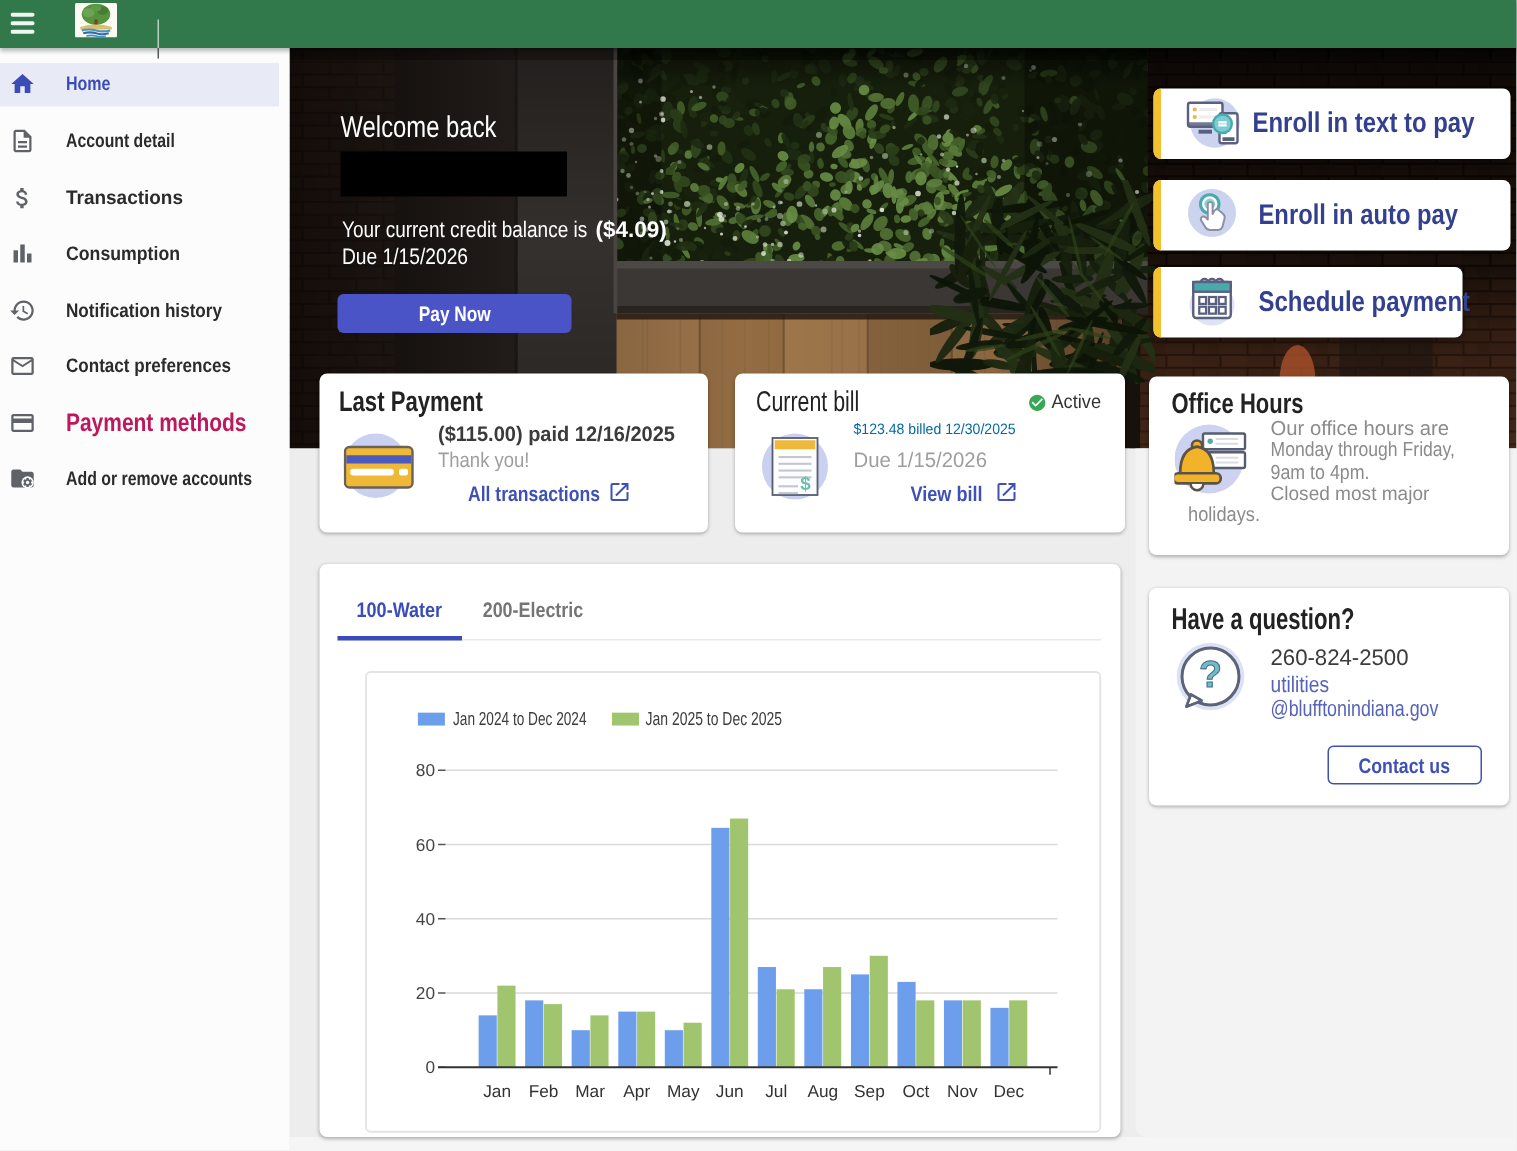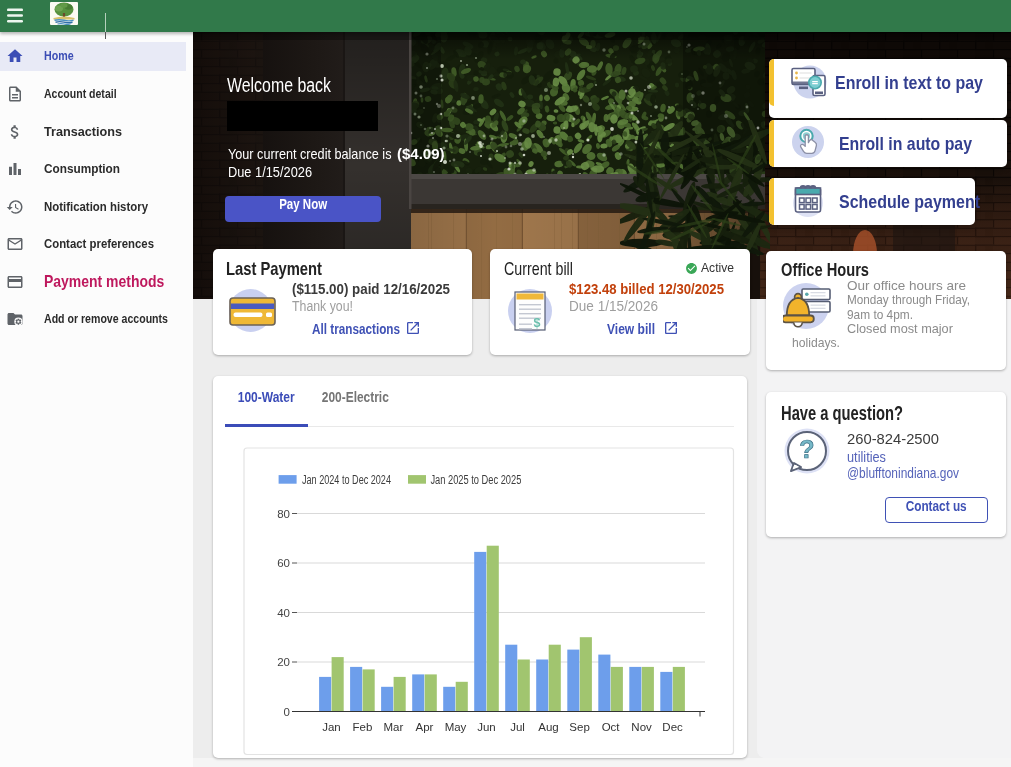--- a/index.html
+++ b/index.html
@@ -1,19 +1,19 @@
 <!DOCTYPE html>
 <html><head><meta charset="utf-8"><style>
 *{margin:0;padding:0;box-sizing:border-box}
 html,body{width:1011px;height:767px;overflow:hidden;background:#ededed;
 font-family:"Liberation Sans",sans-serif}
 .abs{position:absolute}
 .card{position:absolute;background:#fff;border-radius:5px;
 box-shadow:0 1px 3px rgba(0,0,0,.18),0 1px 2px rgba(0,0,0,.12)}
-.ctr{display:flex;justify-content:center}
+.ctr{display:flex;align-items:center;justify-content:center}
 </style></head><body>
 <div class="abs" style="left:0;top:0;width:1011px;height:32px;background:#31794a;box-shadow:0 2px 3px rgba(0,0,0,.28);z-index:50">
 <svg class="abs" style="left:7px;top:7px" width="17" height="18" viewBox="0 0 17 18">
       <rect x="0" y="1.5" width="16" height="2.6" rx="1.2" fill="#eef6ef"></rect>
       <rect x="0" y="7.2" width="16" height="2.6" rx="1.2" fill="#eef6ef"></rect>
       <rect x="0" y="12.9" width="16" height="2.6" rx="1.2" fill="#eef6ef"></rect>
     </svg>
 <svg class="abs" style="left:50px;top:2px" width="28" height="23" viewBox="0 0 28 23">
       <rect width="28" height="23" rx="1" fill="#fbfbf3"></rect>
       <ellipse cx="14" cy="7.5" rx="9.5" ry="7" fill="#57923f"></ellipse>
@@ -1418,21 +1418,21 @@
       <rect width="818" height="8" y="0" fill="#000" opacity="0.3"></rect>
     </svg></div>
 <div class="abs" style="left:227px;top:74px;color:#fff;font-size:20px;font-weight:400"><span style="display:inline-block;white-space:nowrap;transform:scaleX(0.7951);transform-origin:0 50%">Welcome back</span></div>
 <div class="abs" style="left:227px;top:100.5px;width:150.5px;height:30.5px;background:#000"></div>
 <div class="abs" style="left:227.5px;top:145px;color:#fff;font-size:15px;white-space:nowrap"><span style="display:inline-block;white-space:nowrap;transform:scaleX(0.8439);transform-origin:0 50%">Your current credit balance is </span></div>
 <div class="abs" style="left:397px;top:145px;color:#fff;font-size:15px;font-weight:700;white-space:nowrap">($4.09)</div>
 <div class="abs" style="left:227.5px;top:162.5px;color:#fff;font-size:15px"><span style="display:inline-block;white-space:nowrap;transform:scaleX(0.8535);transform-origin:0 50%">Due 1/15/2026</span></div>
 <div class="abs ctr" style="left:225px;top:195.5px;width:155.5px;height:26.5px;background:#4a54c6;border-radius:4px;color:#fff;font-size:14px;font-weight:700">
     <span style="display:inline-block;white-space:nowrap;transform:scaleX(0.8225);transform-origin:50% 50%">Pay Now</span>
   </div>
-<div class="card" style="left:769px;top:59px;width:238px;height:59px;border-radius:5px;box-shadow:0 2px 5px rgba(0,0,0,.35)">
+<div class="card" style="left:769px;top:59px;width:238px;height:47px;border-radius:5px;box-shadow:0 2px 5px rgba(0,0,0,.35)">
     <div class="abs" style="left:0;top:0;width:4.5px;height:47px;background:#f3c12f;border-radius:5px 0 0 5px"></div>
     <div class="abs" style="left:19px;top:3px"><svg width="44" height="40" viewBox="0 0 44 40">
 <circle cx="22" cy="20" r="16.5" fill="#ccd3ee"></circle>
 <rect x="4" y="6.5" width="23" height="16" rx="1.5" fill="#fff" stroke="#5a6080" stroke-width="1.6"></rect>
 <circle cx="8.5" cy="11" r="1.4" fill="#e8b64c"></circle>
         <rect x="11.5" y="10" width="12" height="2" fill="#eee"></rect>
 <circle cx="8.5" cy="16" r="1.4" fill="#e8b64c"></circle>
         <rect x="11.5" y="15" width="12" height="2" fill="#eee"></rect>
 <rect x="4" y="19.5" width="23" height="3" fill="#5a6080" opacity=".85"></rect>
 <rect x="11" y="24.5" width="9" height="2.6" fill="#5a6080"></rect>
@@ -1500,21 +1500,21 @@
 <g fill="#c3c7d1">
 <rect x="13" y="17" width="22" height="1.4"></rect>
         <rect x="13" y="21.5" width="22" height="1.4"></rect>
 <rect x="13" y="26" width="22" height="1.4"></rect>
         <rect x="13" y="30.5" width="22" height="1.4"></rect>
 <rect x="13" y="36.5" width="13" height="1.4"></rect>
         <rect x="13" y="41" width="13" height="1.4"></rect>
 </g>
 <text x="27.5" y="39.5" font-family="Liberation Sans" font-size="12.5" font-weight="700" fill="#6cbfae">$</text>
 </svg>
-<div class="abs" style="left:79px;top:32px;font-size:14px;font-weight:700;color:#c2410c"><span style="display:inline-block;white-space:nowrap;transform:scaleX(0.9393);transform-origin:0 50%">$123.48 billed 12/30/2025</span></div>
+<div class="abs" style="left:79px;top:32px;font-size:10px;font-weight:400;color:#0369a1"><span style="display:inline-block;white-space:nowrap;transform:scaleX(0.9393);transform-origin:0 50%">$123.48 billed 12/30/2025</span></div>
 <div class="abs" style="left:79px;top:49px;font-size:14px;color:#9e9e9e"><span style="display:inline-block;white-space:nowrap;transform:scaleX(0.9689);transform-origin:0 50%">Due 1/15/2026</span></div>
 <div class="abs" style="left:117px;top:71.5px;font-size:14px;font-weight:700;color:#3f51b5"><span style="display:inline-block;white-space:nowrap;transform:scaleX(0.8607);transform-origin:0 50%">View bill</span></div>
 <svg class="abs" style="left:173px;top:70.5px" width="16" height="16" viewBox="0 0 24 24">
       <path d="M19 19H5V5h7V3H5c-1.11 0-2 .9-2 2v14c0 1.1.89 2 2 2h14c1.1 0 2-.9 2-2v-7h-2v7zM14 3v2h3.59l-9.83 9.83 1.41 1.41L19 6.41V10h2V3h-7z" fill="#3f51b5"></path>
     </svg>
 </div>
 <div class="abs" style="left:757px;top:299px;width:254px;height:459px;background:#f3f3f4;border-radius:0 0 0 8px"></div>
 <div class="abs" style="left:193px;top:757.5px;width:818px;height:10px;background:#f5f5f5"></div>
 <div class="card" style="left:766px;top:251px;width:240px;height:119px">
 <div class="abs" style="left:15px;top:8px;font-size:19px;font-weight:700;color:#222"><span style="display:inline-block;white-space:nowrap;transform:scaleX(0.7717);transform-origin:0 50%">Office Hours</span></div>

